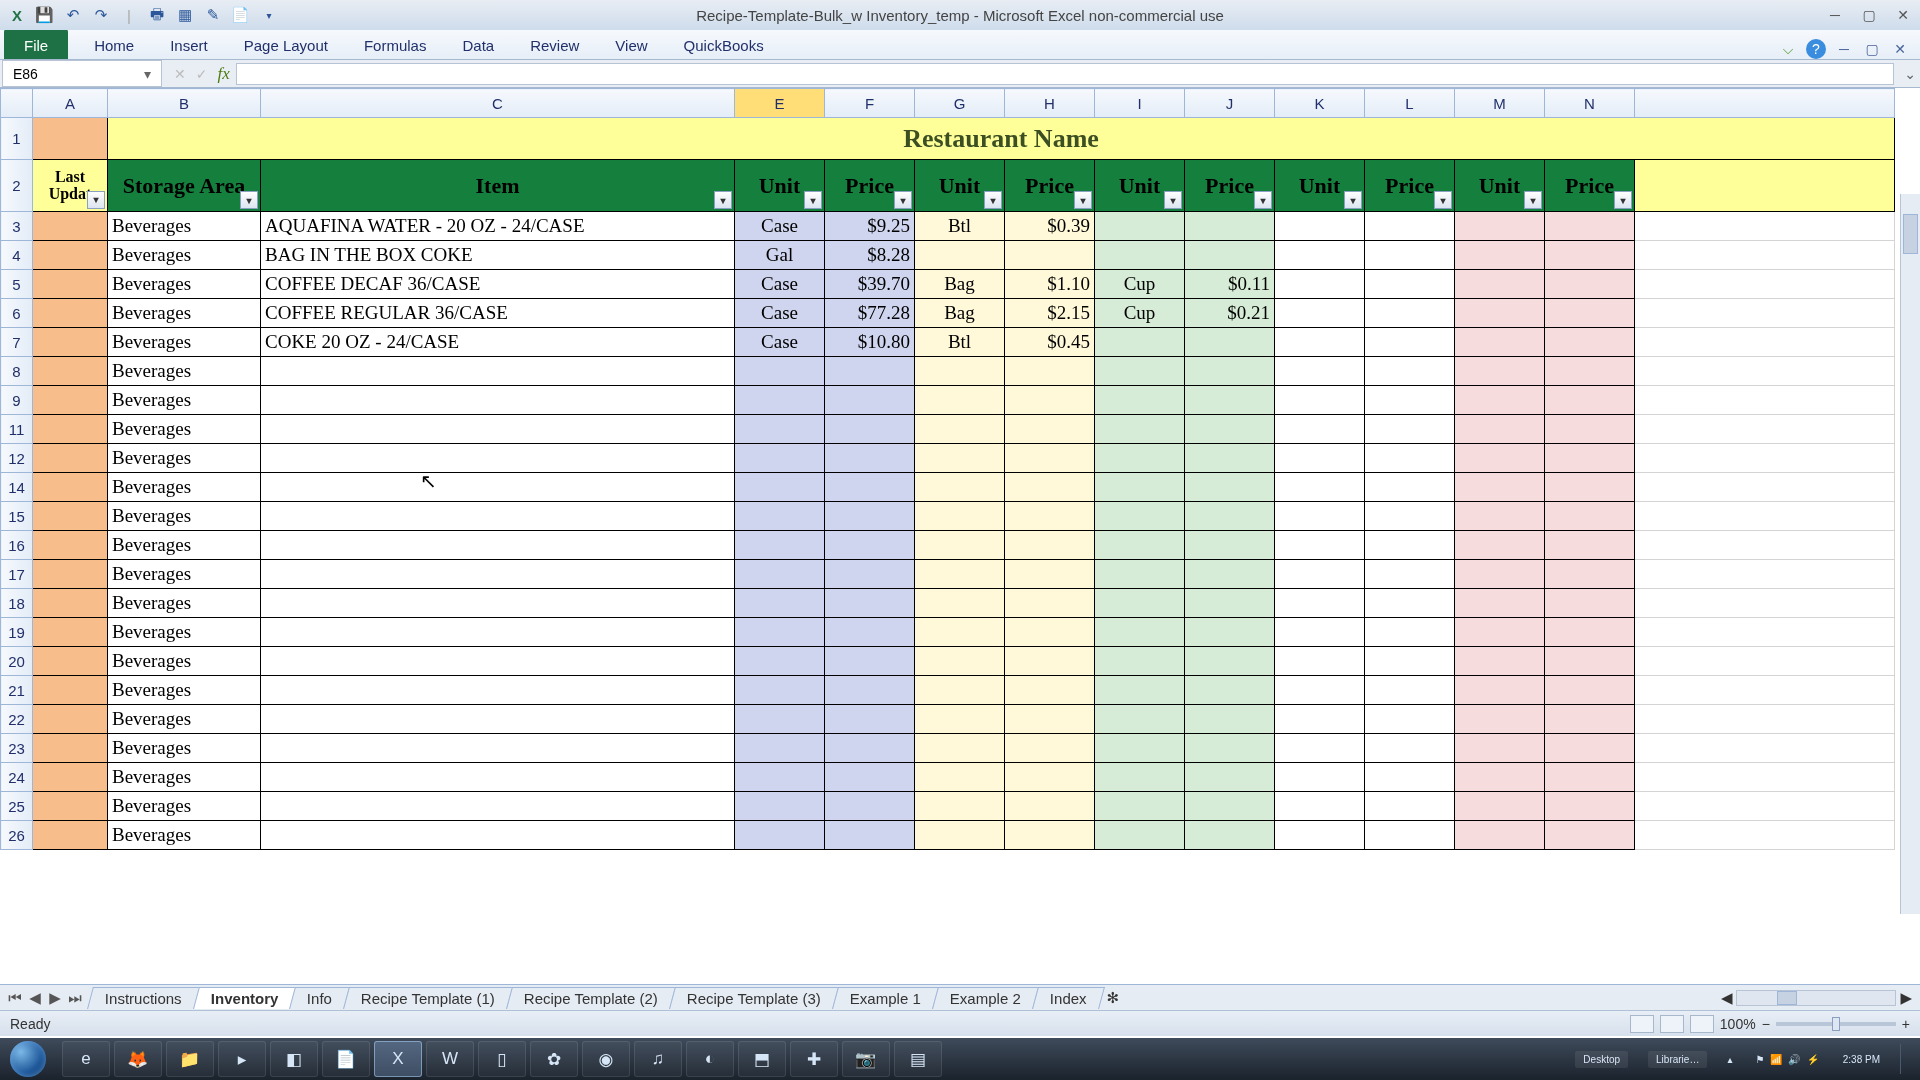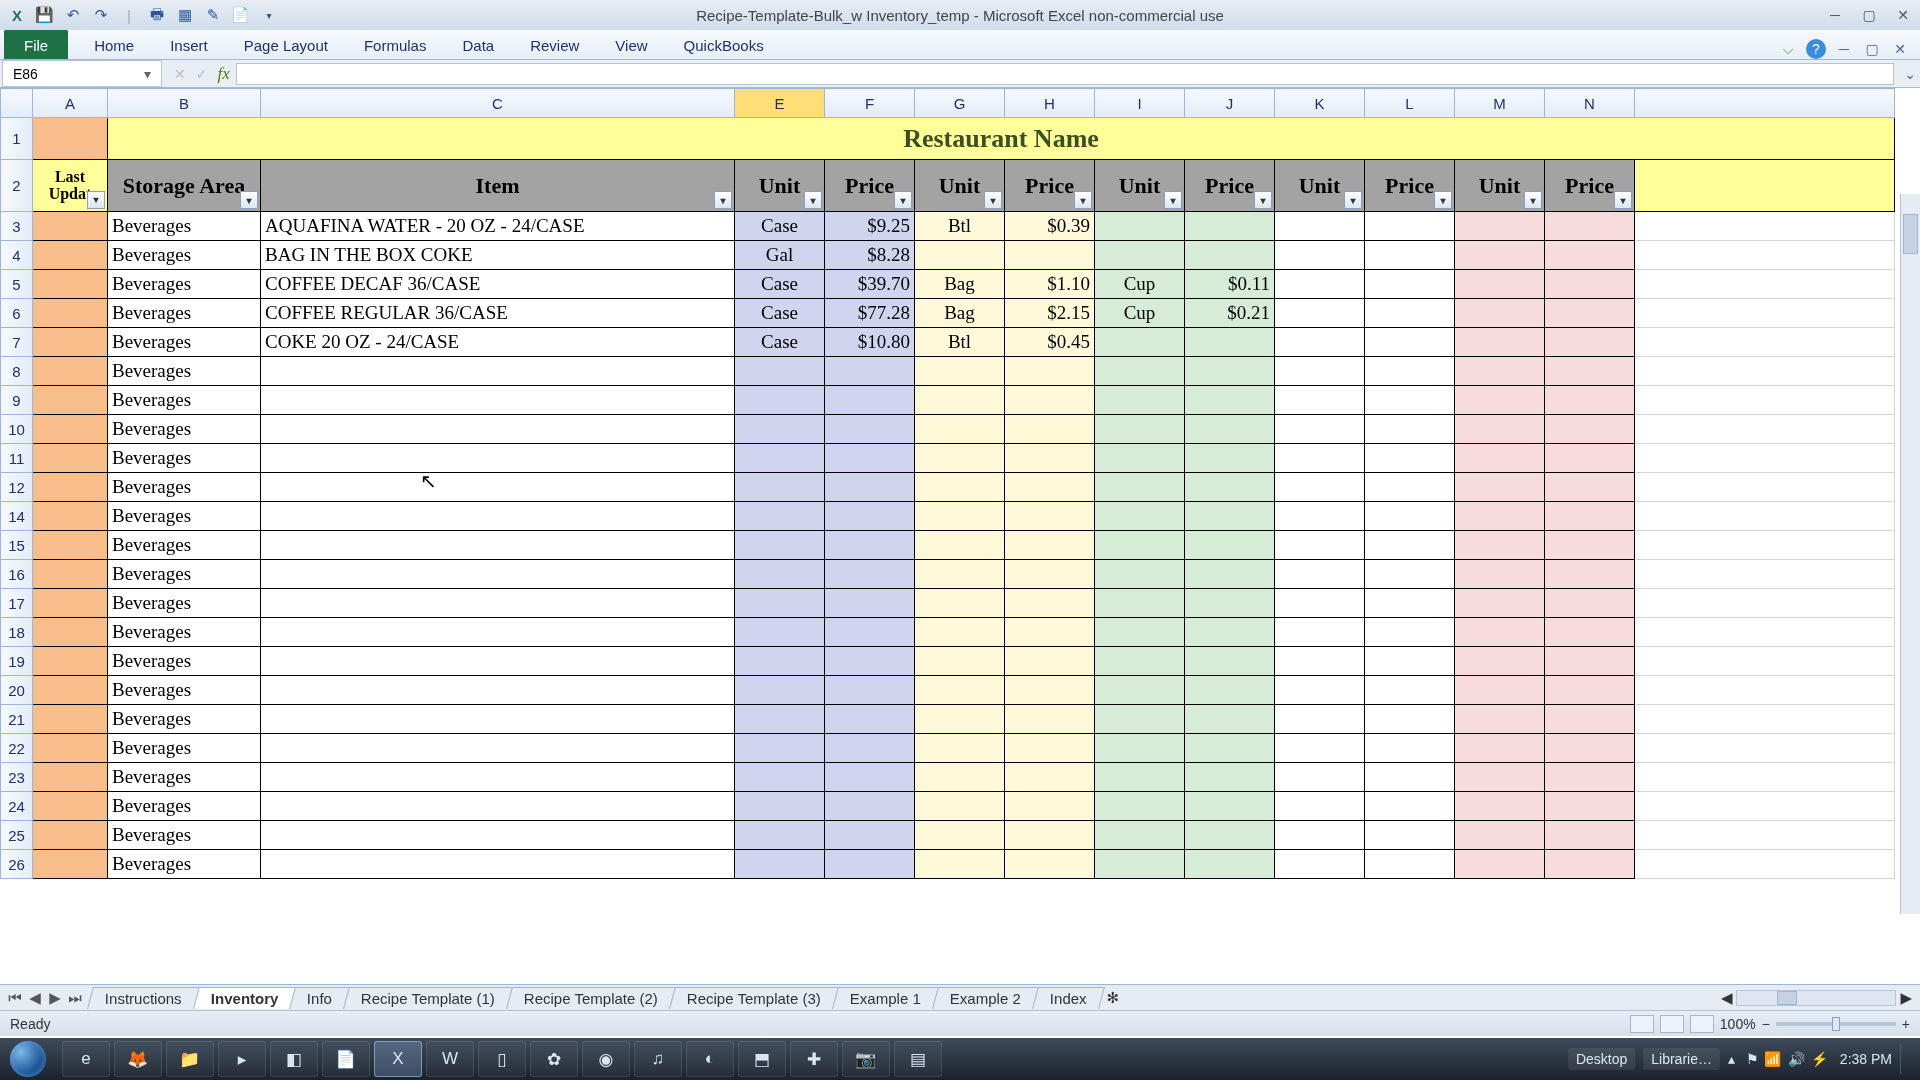--- a/index.html
+++ b/index.html
@@ -46,21 +46,21 @@
 col.cE,col.cG,col.cI,col.cK,col.cM { width:90px; }
 col.cF,col.cH,col.cJ,col.cL,col.cN { width:90px; }
 col.cRH { width:32px; }
 col.cO { width:260px; }
 
 
 .mergetitle { background:#ffff99; text-align:center; font-family:"Times New Roman",serif; font-size:26px; font-weight:bold; color:#3c4f23; height:42px !important; }
 
 td.r1A { background:#f7be8b; }
 td.lastupd { background:#ffff99; font-family:"Times New Roman",serif; font-weight:bold; font-size:16px; text-align:center; line-height:1.05; padding:1px; }
-td.hdrcell { background:#a3a3a3; font-family:"Times New Roman",serif; font-weight:bold; font-size:22px; text-align:center; position:relative; }
+td.hdrcell { background:#15803d; font-family:"Times New Roman",serif; font-weight:bold; font-size:22px; text-align:center; position:relative; }
 td.hdrcell .filterbtn, td.lastupd .filterbtn { position:absolute; right:2px; bottom:2px; width:18px; height:18px; background:linear-gradient(#fefefe,#dce5f0); border:1px solid #8aa0c0; display:flex; align-items:center; justify-content:center; font-size:10px; color:#333; }
 tr.hdrrow td { height:52px !important; position:relative; }
 
 
 td.cell { font-family:"Times New Roman",serif; font-size:19px; padding:0 4px; }
 td.cell.center { text-align:center; }
 td.cell.right { text-align:right; }
 td.colA { background:#f7be8b; }
 
 td.fill-blue   { background:#cfd5ee; }
@@ -87,21 +87,21 @@
 .statusbar .zoomtrack { width:120px; height:4px; background:#b9c6d8; position:relative; }
 .statusbar .zoomtrack .zt { position:absolute; left:50%; top:-5px; width:8px; height:14px; background:#dde6f2; border:1px solid #8aa0c0; transform:translateX(-50%); }
 
 
 .taskbar { position:absolute; bottom:0; left:0; right:0; height:42px; background:linear-gradient(#3f4b5b,#1a222c); display:flex; align-items:center; }
 .taskbar .start { width:56px; height:42px; display:flex; align-items:center; justify-content:center; }
 .taskbar .start .orb { width:36px; height:36px; border-radius:50%; background:radial-gradient(circle at 30% 30%, #7db9e8, #1e5799 60%, #0b2e55); box-shadow:0 0 6px rgba(120,180,240,.7) inset; }
 .taskbar .pinned { display:flex; gap:4px; margin-left:6px; }
 .taskbar .pinned .tb { width:48px; height:36px; background:rgba(255,255,255,.04); border:1px solid rgba(255,255,255,.1); border-radius:3px; display:flex; align-items:center; justify-content:center; color:#d7e6f6; font-size:17px; }
 .taskbar .tb.active { background:rgba(160,200,255,.25); border-color:rgba(180,220,255,.5); }
-.taskbar .sys { margin-left:auto; display:flex; align-items:center; gap:8px; color:#d7e6f6; font-size:14px; padding-right:10px; }
+.taskbar .sys { margin-left:auto; display:flex; align-items:center; gap:20px; color:#d7e6f6; font-size:10px; padding-right:10px; }
 .taskbar .sys .lbl { background:rgba(255,255,255,.08); padding:3px 8px; border-radius:2px; }
 .taskbar .sys .tray span { margin:0 3px; }
 
 
 .cursor { position:absolute; left:420px; top:469px; font-size:20px; color:#000; pointer-events:none; }
 
 
 .vscroll { position:absolute; right:0; top:106px; width:20px; bottom:70px; background:#e6ecf4; border-left:1px solid #b8c4d6; }
 .vscroll .thumb { position:absolute; top:20px; left:2px; right:2px; height:40px; background:#c6d1e1; border:1px solid #9eb6d8; }
 </style>
@@ -338,37 +338,20 @@
    <td class="cell right fill-yellow"></td>
    <td class="cell center fill-green"></td>
    <td class="cell right fill-green"></td>
    <td class="cell center"></td>
    <td class="cell right"></td>
    <td class="cell center fill-pink"></td>
    <td class="cell right fill-pink"></td>
    <td class="cell" style="border:1px solid #d4d4d4"></td>
         </tr>
         <tr>
-          <th class="rowhead">10</th>
-   <td class="cell colA"></td>
-   <td class="cell">Beverages</td>
-   <td class="cell"></td>
-   <td class="cell center fill-blue"></td>
-   <td class="cell right fill-blue"></td>
-   <td class="cell center fill-yellow"></td>
-   <td class="cell right fill-yellow"></td>
-   <td class="cell center fill-green"></td>
-   <td class="cell right fill-green"></td>
-   <td class="cell center"></td>
-   <td class="cell right"></td>
-   <td class="cell center fill-pink"></td>
-   <td class="cell right fill-pink"></td>
-   <td class="cell" style="border:1px solid #d4d4d4"></td>
-        </tr>
-        <tr>
           <th class="rowhead">11</th>
    <td class="cell colA"></td>
    <td class="cell">Beverages</td>
    <td class="cell"></td>
    <td class="cell center fill-blue"></td>
    <td class="cell right fill-blue"></td>
    <td class="cell center fill-yellow"></td>
    <td class="cell right fill-yellow"></td>
    <td class="cell center fill-green"></td>
    <td class="cell right fill-green"></td>

